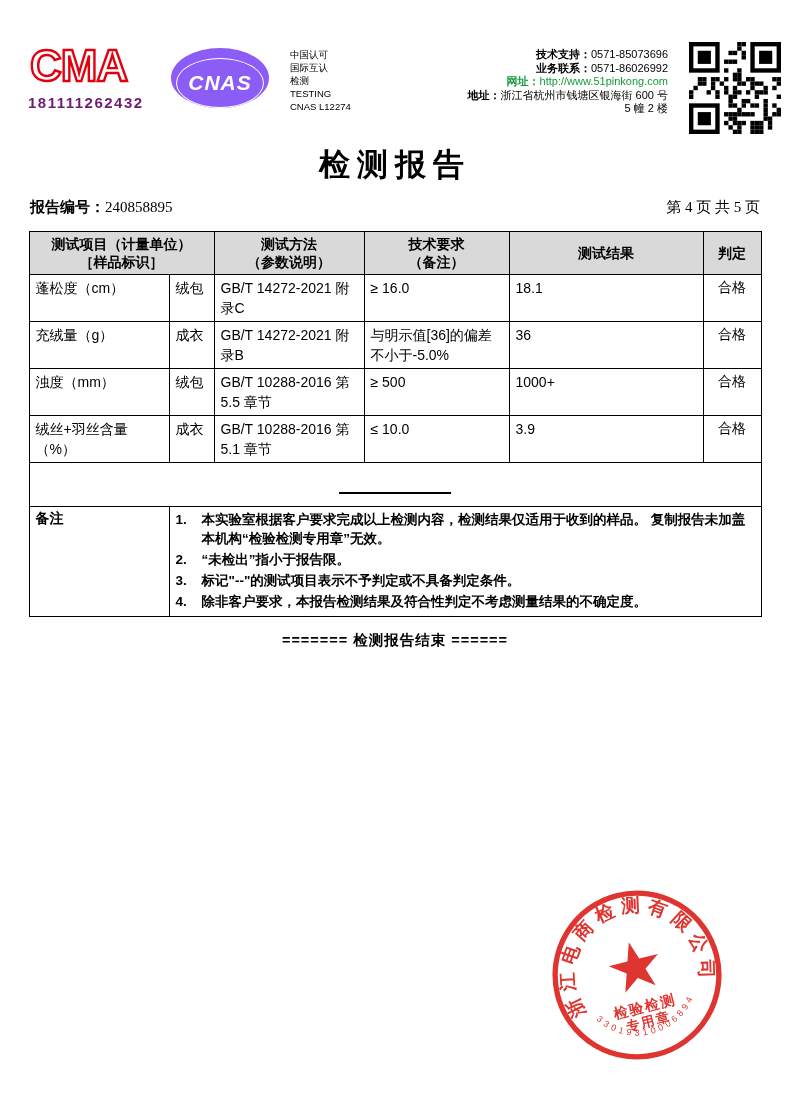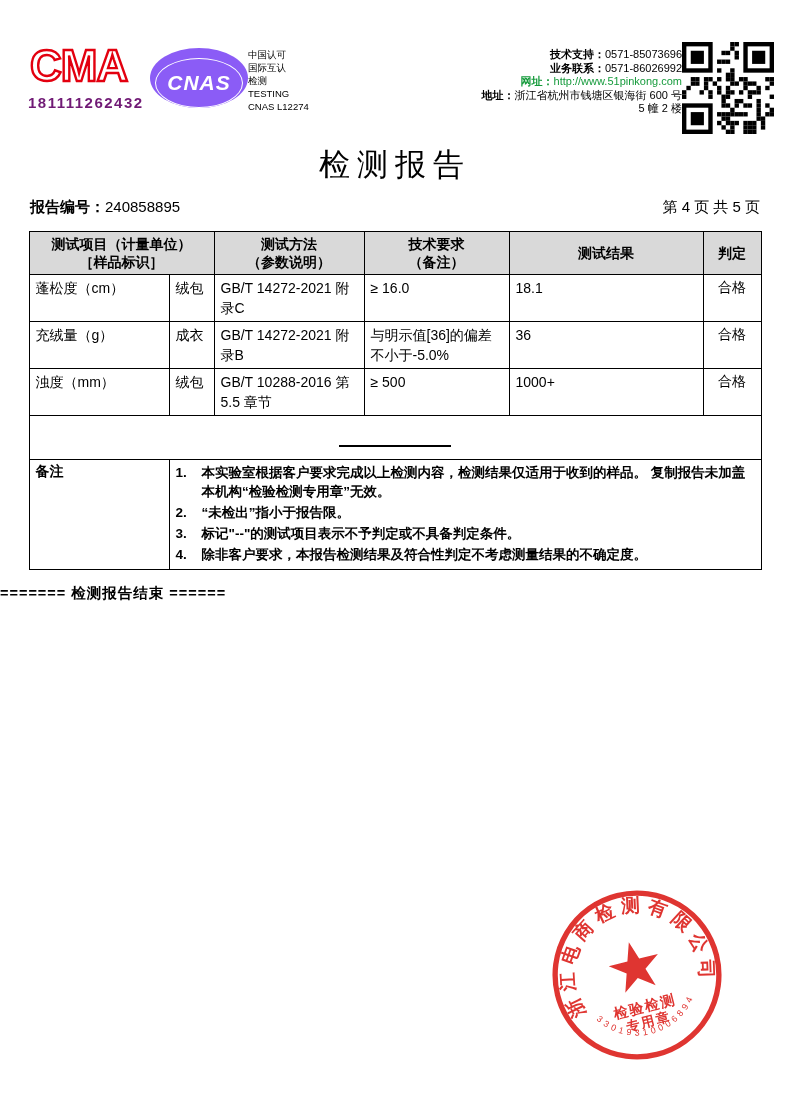--- a/index.html
+++ b/index.html
@@ -1,21 +1,21 @@
 <!DOCTYPE html>
 <html><head>
 <meta charset="utf-8">
 <style>
   * { margin:0; padding:0; box-sizing:border-box; }
   html,body { background:#fff; }
   body { font-family:"Liberation Sans","DejaVu Sans",sans-serif; color:#000; }
   .page { position:relative; width:790px; height:1117px; margin:0 auto; background:#fff; overflow:hidden; }
 
   
-  .header { display:flex; align-items:flex-start; padding:42px 16px 0 28px; gap:0; }
+  .header { display:flex; align-items:flex-start; padding:42px 9px 0 28px; gap:21px; }
   .cma-block { width:122px; flex:none; text-align:left; }
   .cma-num { color:#701a75; font-weight:bold; font-size:15px; letter-spacing:1.5px; margin-top:2px; }
   .ilac { width:64px; height:64px; flex:none; border-radius:50%;
           background:repeating-linear-gradient(#1272b6 0 3px,#ffffff 3px 6px);
           border:2px solid #1272b6; position:relative; margin-top:4px; }
   .ilac-band { position:absolute; top:50%; left:-2px; right:-2px; transform:translateY(-50%);
                background:#fff; color:#1272b6; font-weight:bold; font-size:12px;
                text-align:center; padding:1px 0; }
   .cnas { width:98px; height:60px; flex:none; border-radius:50%; background:#8b5cf6;
           display:flex; align-items:flex-end; justify-content:center; margin-top:6px; }
@@ -25,43 +25,43 @@
   .accred { flex:none; width:62px; font-size:9.5px; line-height:13px; margin-top:6px; }
   .ecom { flex:none; width:88px; text-align:center; margin-top:2px; }
   .ecom-name { color:#2a85e0; font-weight:bold; font-size:14px; letter-spacing:2px; margin-top:1px; }
   .ecom-sub { color:#f7a600; font-weight:bold; font-size:7.5px; letter-spacing:.5px; margin-top:1px; }
   .contact { flex:1; font-size:11px; line-height:13.5px; margin-top:6px; white-space:nowrap;text-align:right; }
   .contact .lbl { font-weight:bold; }
   .contact-line.web { color:#169b3c; }
   .qr { width:92px; height:92px; flex:none; }
 
   
-  .title { text-align:center; font-size:31px; font-weight:normal; letter-spacing:7px; margin-top:10px; }
+  .title { text-align:center; font-size:31px; font-weight:bold; letter-spacing:7px; margin-top:10px; }
   .report-line { display:flex; justify-content:space-between; align-items:flex-end;
-                 padding:0 30px 0 30px; margin-top:12px; font-size:15px; }
+                 padding:0 30px 0 30px; margin-top:12px; font-size:15px;font-family:Liberation Serif, serif; }
   .report-line .lbl { font-weight:bold; }
 
   
   table.report { border-collapse:collapse; table-layout:fixed; width:732px; margin:14px auto 0; }
   table.report th, table.report td { border:1px solid #000; font-size:14px; padding:3px 6px;
                                      word-break:break-word; }
   table.report th { background:#d9d9d9; font-weight:bold; text-align:center;
                     vertical-align:middle; height:43px; line-height:18px; }
   tr.data-row td { height:46px; vertical-align:top; line-height:20px; }
   td.c-judge { text-align:center; vertical-align:middle;font-family:Liberation Serif, serif; }
   tr.divider-row td { height:44px; }
   .center-dash { width:112px; border-top:2px solid #000; margin:17px auto 0; }
   tr.remarks-row td { vertical-align:top;font-weight:bold; }
   td.remark-label { vertical-align:middle; font-size:14px; padding-left:8px; }
   td.remarks-cell { padding:6px 8px 8px 8px; height:110px; }
   .remark-line { display:flex; gap:8px; font-size:13.5px; line-height:19px; margin-bottom:2px; }
   .remark-no { flex:none; width:18px; }
 
   
-  .end-line { font-size:14.5px; font-weight:600; letter-spacing:1px; margin-top:14px; }
+  .end-line { text-align:center; font-size:14.5px; font-weight:600; letter-spacing:1px; margin-top:14px; }
 
   
   .stamp { position:absolute; left:548px; top:886px; width:178px; height:178px;
            transform:rotate(-14deg); opacity:.92; pointer-events:none; }
 </style>
 </head>
 <body>
 
 <div class="page">
 
@@ -281,20 +281,28 @@
       <td class="c-judge">合格</td>
     </tr>
     <tr class="data-row">
       <td>浊度（mm）</td>
       <td>绒包</td>
       <td>GB/T 10288-2016  第5.5 章节</td>
       <td>≥ 500</td>
       <td>1000+</td>
       <td class="c-judge">合格</td>
     </tr>
+    <tr class="data-row">
+      <td>绒丝+羽丝含量（%）</td>
+      <td>成衣</td>
+      <td>GB/T 10288-2016  第5.1 章节</td>
+      <td>≤ 10.0</td>
+      <td>3.9</td>
+      <td class="c-judge">合格</td>
+    </tr>
 
     <tr class="divider-row">
       <td colspan="6">
             <div class="center-dash"></div>
           </td>
     </tr>
 
     <tr class="remarks-row">
       <td class="remark-label">备注</td>
       <td class="remarks-cell" colspan="5">

